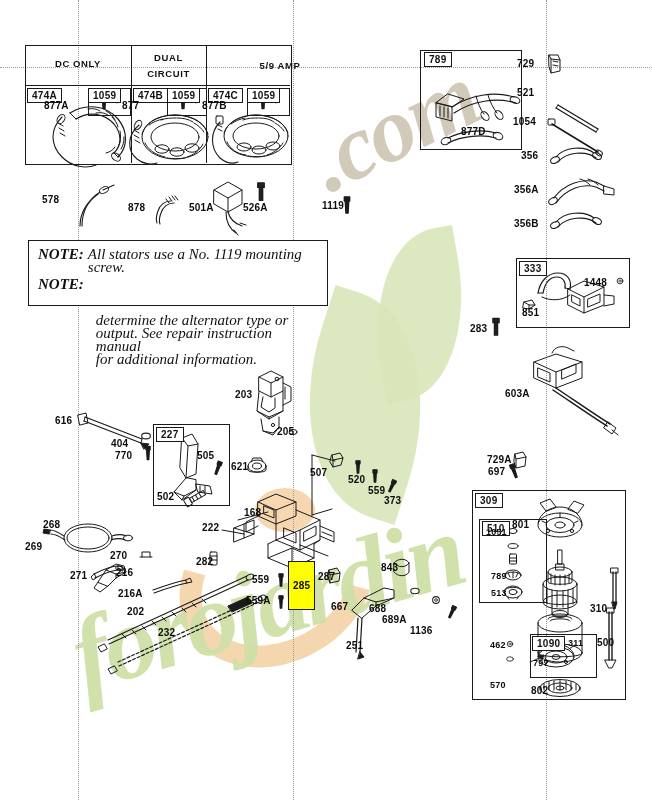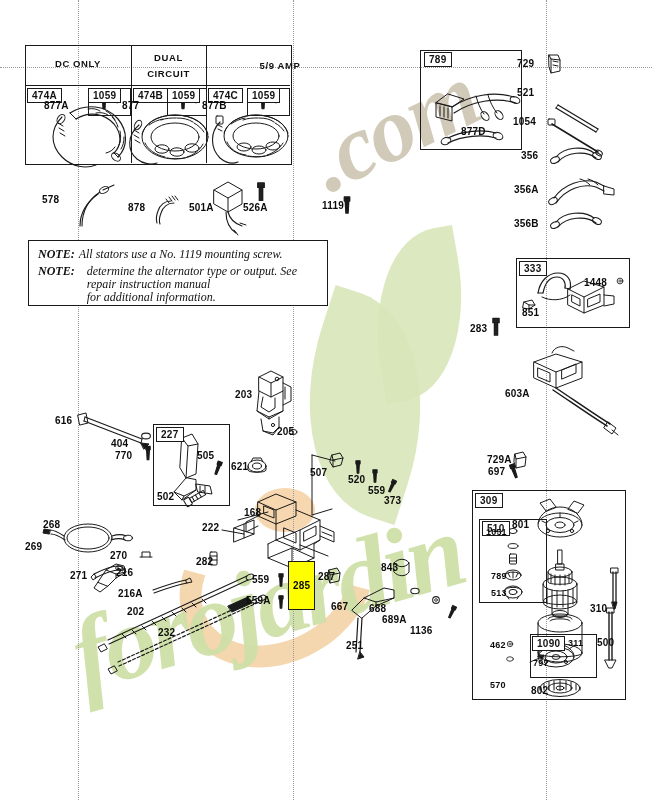--- a/index.html
+++ b/index.html
@@ -75,21 +75,21 @@
     line-height:11px;white-space:nowrap;color:#0b0b0b;
     letter-spacing:.2px;
   }
   .pn.sm{font-size:9px;}
   .pn.hl{background:#ffff00;border:1.2px solid #1a1a1a;padding:18px 4px;}
 
   
   .note{
     position:absolute;border:1.5px solid #1a1a1a;background:#fff;
     font-family:"Liberation Serif", serif;font-style:italic;
-    font-size:12px;line-height:13px;color:#111;
+    font-size:15px;line-height:13px;color:#111;
     padding:7px 9px 24px 9px;box-sizing:border-box;
   }
   .note b{font-weight:700;font-style:italic;}
   .note .ln{display:block;}
   .note-row{display:flex;align-items:flex-start;gap:4px;}
 </style>
 </head>
 <body>
 
 <div id="sheet">
@@ -655,21 +655,21 @@
   <div class="pn" style="left:322px;top:200px;">1119</div>
 
   <div class="note" style="left:28px;top:240px;width:300px;height:66px;">
     <div class="note-row">
       <b>NOTE:</b>
       <span>All stators use a No. 1119 mounting screw.</span>
     </div>
     <div class="note-row" style="margin-top:4px;">
       <b>NOTE:</b>
       <span>
-        <span class="ln" style="margin-left:8px;">determine the alternator type or output. See repair instruction manual</span>
+        <span class="ln" style="margin-left:8px;margin-top:36px;">determine the alternator type or output. See repair instruction manual</span>
         <span class="ln" style="margin-left:8px;">for additional information.</span>
       </span>
     </div>
   </div>
 
   <div class="box" style="left:420px;top:50px;width:100px;height:98px;"></div>
   <div class="boxtag" style="left:424px;top:52px;">789</div>
   <div class="pn" style="left:461px;top:126px;">877D</div>
 
   <div class="pn" style="left:517px;top:58px;">729</div>

